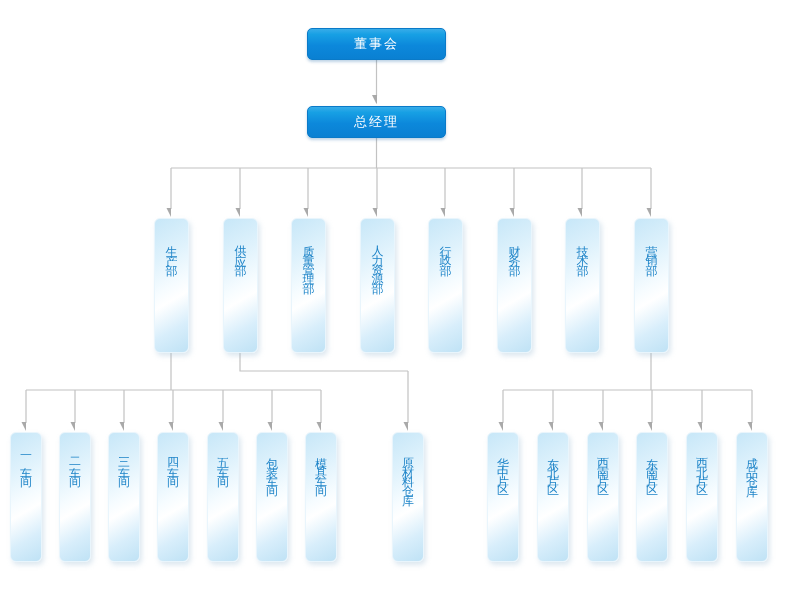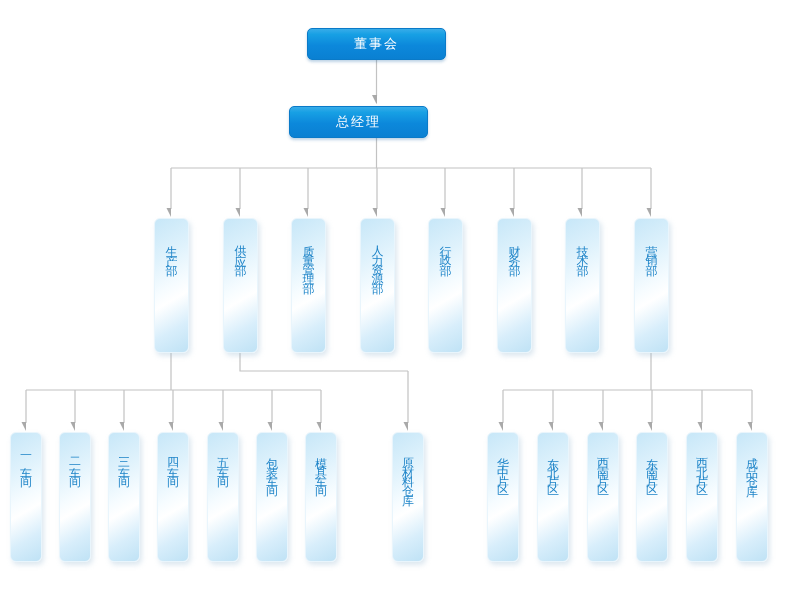--- a/index.html
+++ b/index.html
@@ -79,21 +79,21 @@
       <line x1="652" y1="390" x2="652" y2="423" marker-end="url(#arw)"></line>
       <line x1="702" y1="390" x2="702" y2="423" marker-end="url(#arw)"></line>
       <line x1="752" y1="390" x2="752" y2="423" marker-end="url(#arw)"></line>
     </g>
   </svg>
 
   <div class="hbox" style="left:307px; top:28px;">
     <span>董事会</span>
   </div>
 
-  <div class="hbox" style="left:289px; top:106px;">
+  <div class="hbox" style="left:307px; top:106px;">
     <span>总经理</span>
   </div>
 
   <div class="vbox l2" style="left:154px;">
     <span>生产部</span>
   </div>
   <div class="vbox l2" style="left:223px;">
     <span>供应部</span>
   </div>
   <div class="vbox l2" style="left:291px;">

